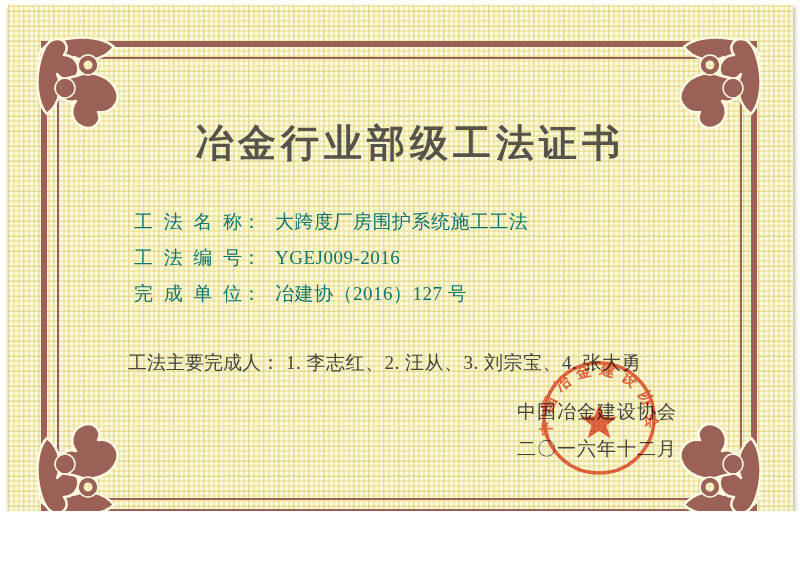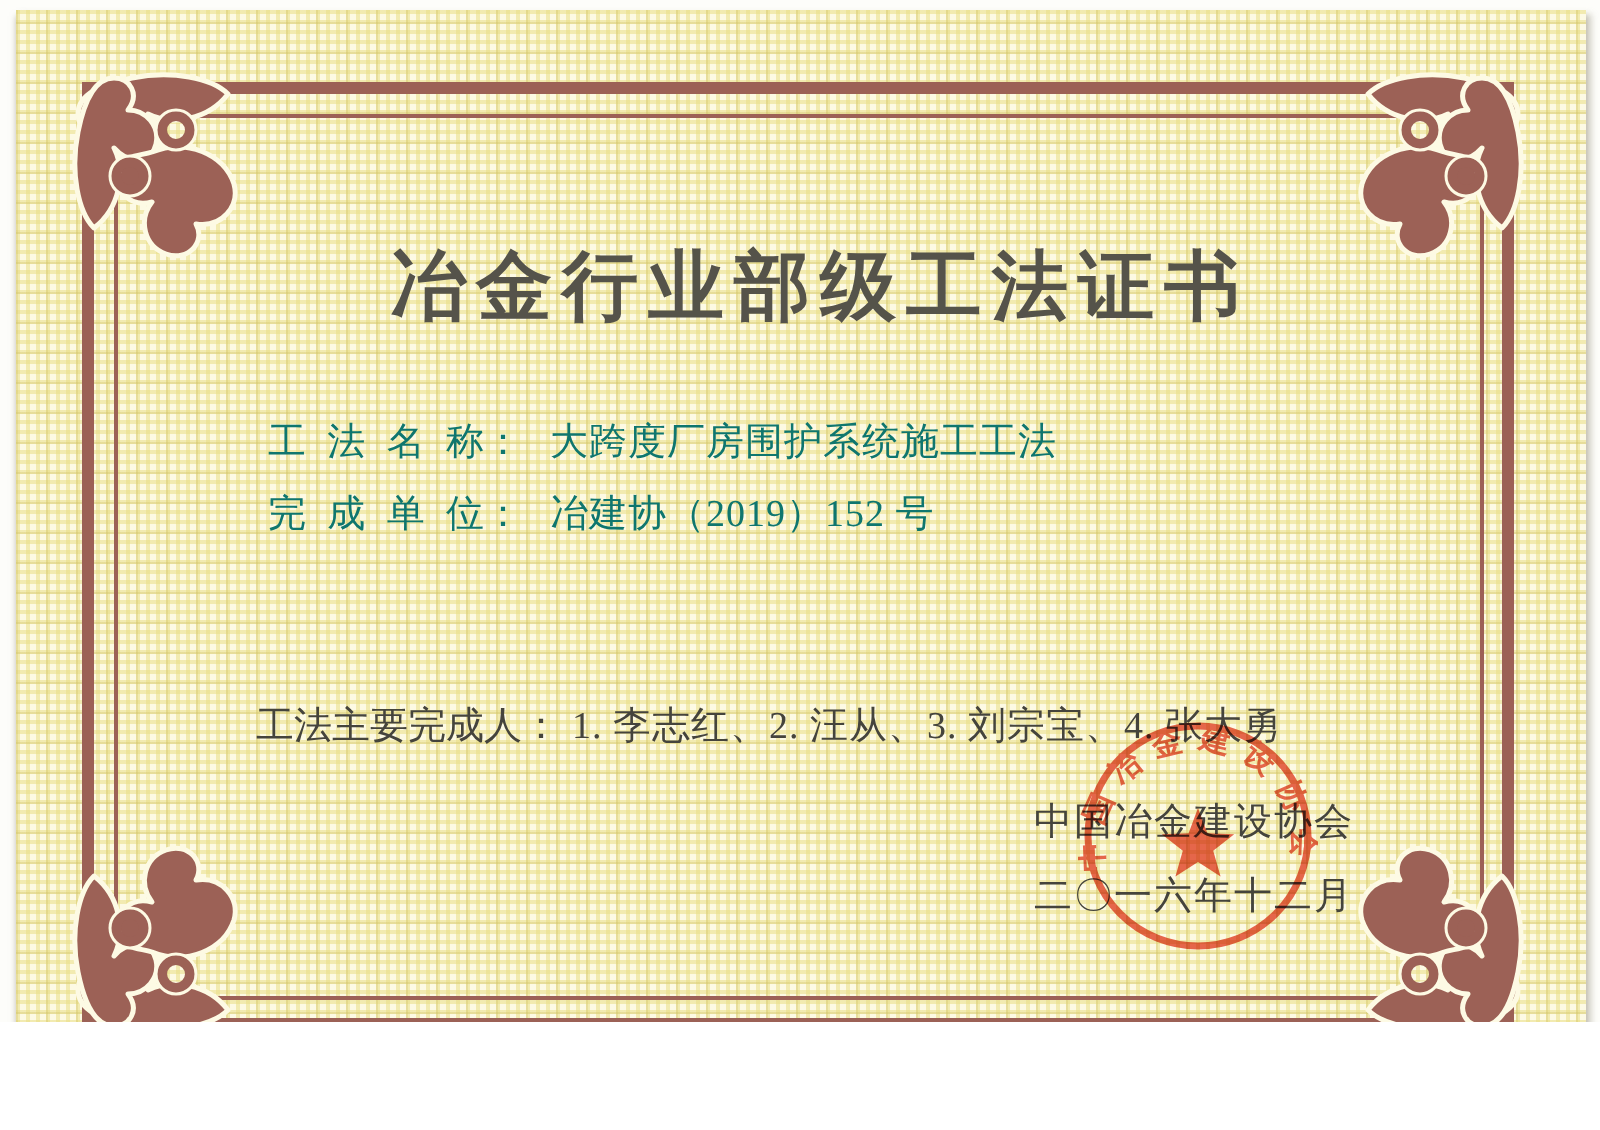--- a/index.html
+++ b/index.html
@@ -117,21 +117,24 @@
       <use href="#corner-ornament"></use>
     </svg>
 
   <h1 class="title">冶金行业部级工法证书</h1>
 
   <div class="fields">
     <div class="field-row">
       <span class="field-label">工法名称</span><span class="field-colon">：</span><span class="field-value">大跨度厂房围护系统施工工法</span>
     </div>
     <div class="field-row">
-      <span class="field-label">完成单位</span><span class="field-colon">：</span><span class="field-value">冶建协（2019）152 号</span>
+      <span class="field-label">工法编号</span><span class="field-colon">：</span><span class="field-value">YGEJ009-2016</span>
+    </div>
+    <div class="field-row">
+      <span class="field-label">完成单位</span><span class="field-colon">：</span><span class="field-value">冶建协（2016）127 号</span>
     </div>
   </div>
 
   <div class="completers">
     <span>工法主要完成人：</span><span class="field-value">1. 李志红、2. 汪从、3. 刘宗宝、4. 张大勇</span>
   </div>
 
   <div class="signature">
     <div>中国冶金建设协会</div>
     <div>二〇一六年十二月</div>

